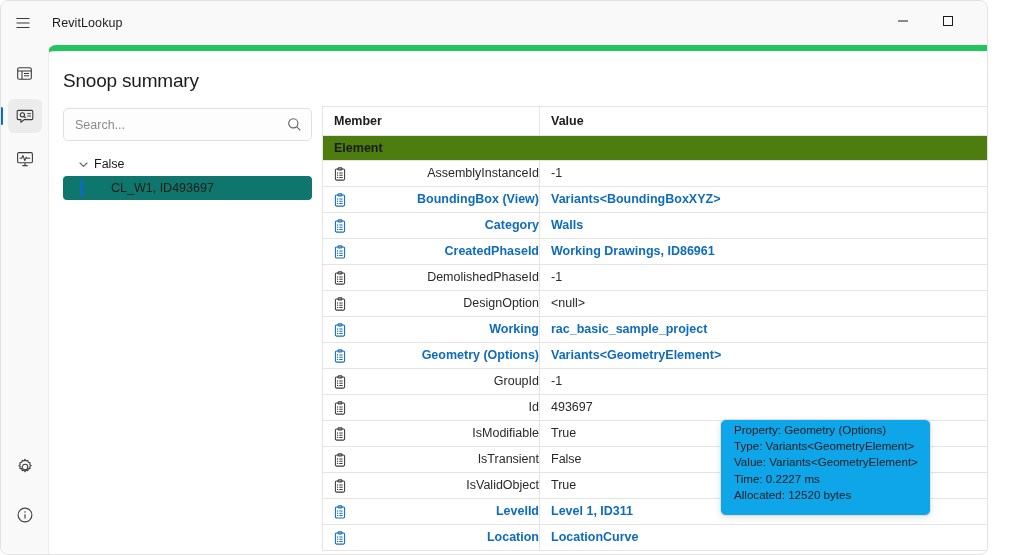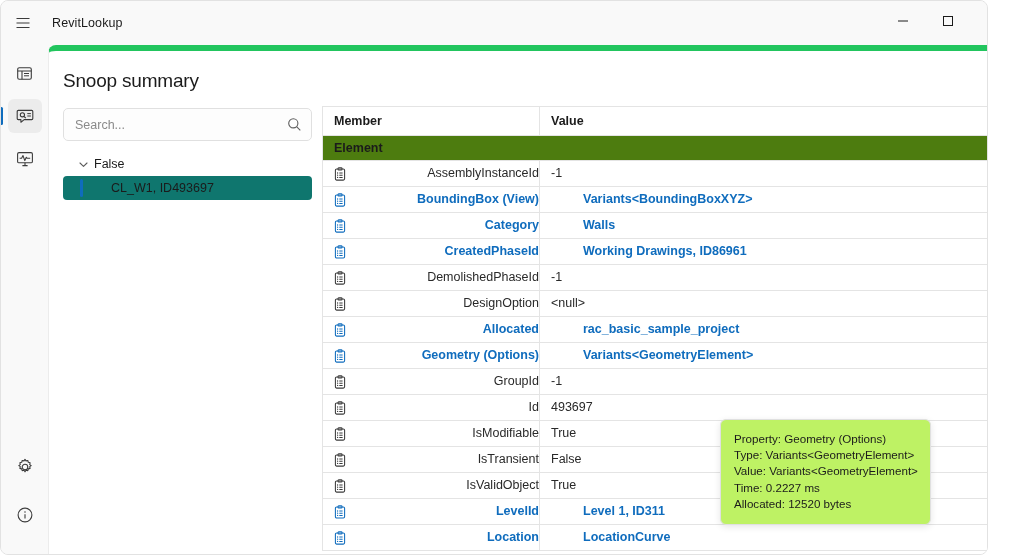--- a/index.html
+++ b/index.html
@@ -264,21 +264,20 @@
     display: flex;
     align-items: center;
     height: 100%;
     padding-left: 11px;
     line-height: 1;
   }
   tr.link .member-text,
   tr.link .value-cell {
     color: #0f6cbd;
     font-weight: bold;
-    margin-left: 32px;
   }
   tr.link { cursor: pointer; }
 
   
   #scrollbar {
     position: absolute;
     left: 945px;
     top: 55px;
     width: 14px;
     height: 456px;
@@ -303,25 +302,25 @@
     background: #8a8a8a;
     cursor: pointer;
   }
 
   
   #tooltip {
     position: absolute;
     left: 671px;
     top: 368px;
     width: 211px;
-    background: #bef264;
+    background: #0ea5e9;
     border: 1px solid #e0e0e0;
     border-radius: 6px;
     box-shadow: 0 2px 7px rgba(0,0,0,0.10);
-    padding: 11px 13px 12px 13px;
+    padding: 2px 13px 12px 13px;
     box-sizing: border-box;
     z-index: 50;
   }
   #tooltip .tt-line {
     font-size: 11.6px;
     color: #1b1b1b;
     line-height: 16.2px;
     white-space: nowrap;
   }
 </style>
@@ -562,21 +561,21 @@
               <td>
                 <div class="member-cell">
                   <span class="mem-icon">
                     <svg width="14" height="14" viewBox="0 0 14 14">
                       <rect x="2.4" y="1.9" width="9.2" height="11.2" rx="1.3" stroke="#0f6cbd" stroke-width="1.05" fill="none"></rect>
                       <rect x="5" y="0.8" width="4" height="2.2" rx="0.7" stroke="#0f6cbd" stroke-width="1.05" fill="none"></rect>
                       <path d="M4.6 6h0.01M4.6 8.2h0.01M4.6 10.4h0.01" stroke="#0f6cbd" stroke-width="1.3" stroke-linecap="round"></path>
                       <path d="M6.3 6h3.3M6.3 8.2h3.3M6.3 10.4h3.3" stroke="#0f6cbd" stroke-width="1.05"></path>
                     </svg>
                   </span>
-                  <span class="member-text">Allocated</span>
+                  <span class="member-text">Working</span>
                 </div>
               </td>
               <td>
                 <div class="value-cell">rac_basic_sample_project</div>
               </td>
             </tr>
             <tr class="link">
               <td>
                 <div class="member-cell">
                   <span class="mem-icon">

